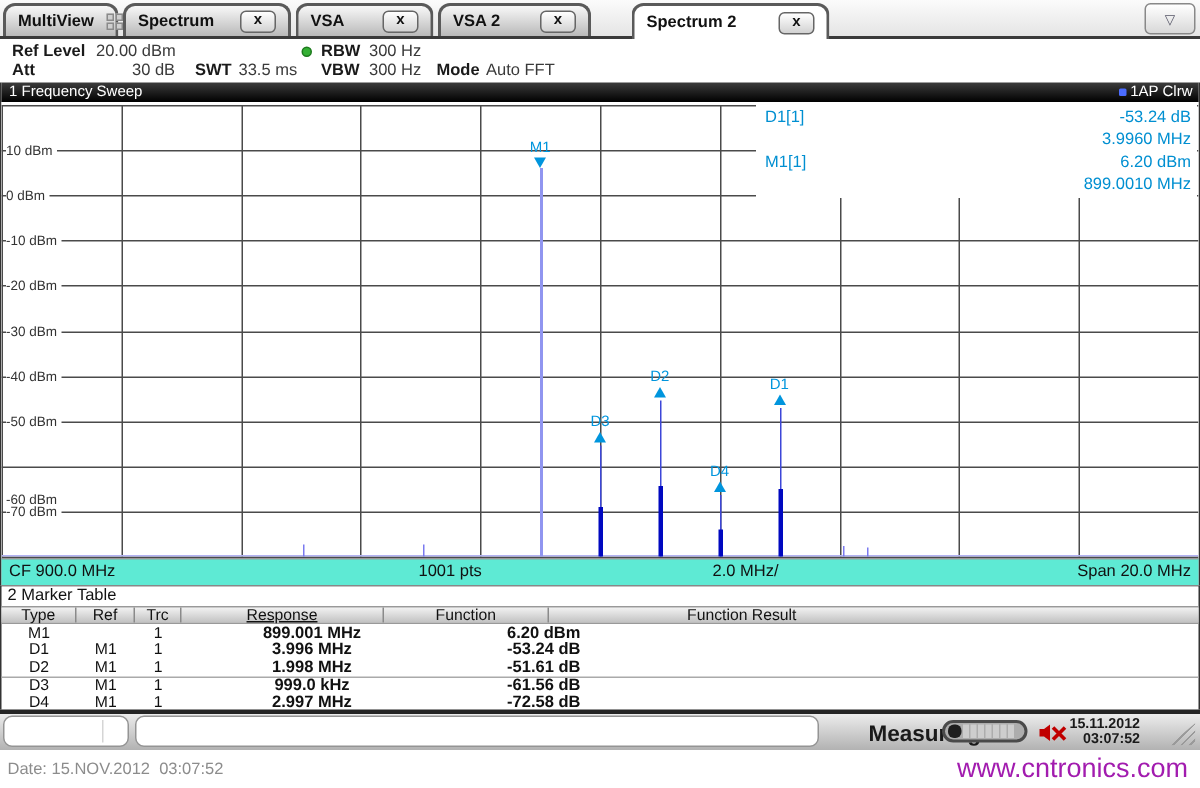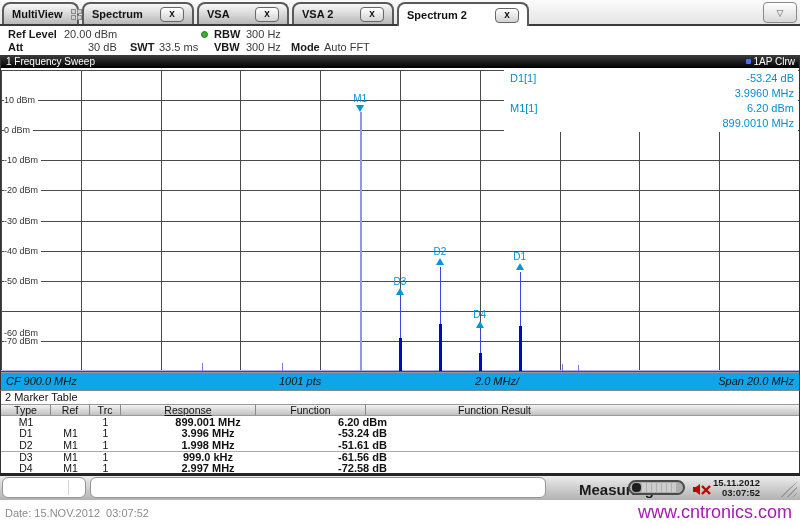--- a/index.html
+++ b/index.html
@@ -7,21 +7,21 @@
   .screen{position:relative;width:800px;height:525px;background:#fff;overflow:hidden;
           font-family:"Liberation Sans",sans-serif;color:#111;}
   
   .tabbar{position:absolute;left:0;top:0;width:800px;height:26px;
           background:linear-gradient(#fbfbfb,#e3e3e3);}
   .tabline{position:absolute;left:0;top:24px;width:800px;height:2px;background:#3a3a3a;z-index:1;}
   .tabs{position:absolute;left:2px;top:2px;display:flex;gap:3px;align-items:flex-start;z-index:2;}
   .tab{position:relative;height:22px;border:2px solid #5a5a5a;border-bottom:none;
        border-radius:8px 8px 0 0;background:linear-gradient(#f8f8f8,#b9b9b9);
        display:flex;align-items:center;gap:8px;padding:0 8px;font-size:11px;font-weight:bold;}
-  .tab.active{background:#fff;height:24px;z-index:3;}
+  .tab.active{background:#fff;height:24px;z-index:3;margin-left:24px;}
   .closebtn{width:24px;height:15px;border:1px solid #666;border-radius:4px;
             background:linear-gradient(#ffffff,#d2d2d2);font-size:10px;font-weight:bold;
             display:flex;align-items:center;justify-content:center;line-height:1;}
   .gridicon{width:11px;height:11px;display:grid;grid-template-columns:5px 5px;grid-template-rows:5px 5px;gap:1px;}
   .gridicon div{background:#cfcfcf;border:1px solid #8a8a8a;}
   .dropbtn{position:absolute;right:3px;top:2px;width:34px;height:21px;border:1px solid #888;
            border-radius:4px;background:linear-gradient(#ffffff,#d8d8d8);
            display:flex;align-items:center;justify-content:center;font-size:9px;color:#556;z-index:2;}
   
   .settings{position:absolute;left:0;top:26px;width:800px;height:29px;background:#fff;font-size:11px;}
@@ -50,21 +50,21 @@
   .spike-base{position:absolute;width:3px;background:#0008c0;z-index:2;transform:translateX(-1px);}
   .noise{position:absolute;width:1px;background:#7a7af0;z-index:2;}
   .mtri-up{position:absolute;width:0;height:0;transform:translateX(-4px);z-index:4;
            border-left:4px solid transparent;border-right:4px solid transparent;border-bottom:7px solid #0095dd;}
   .mtri-down{position:absolute;width:0;height:0;transform:translateX(-4px);z-index:4;
            border-left:4px solid transparent;border-right:4px solid transparent;border-top:7px solid #0095dd;}
   .mlabel{position:absolute;transform:translateX(-50%);font-size:10px;color:#0095dd;z-index:4;white-space:nowrap;}
   .readout{position:absolute;right:1px;top:2px;width:294px;height:62px;background:#fff;z-index:6;
            font-size:11px;color:#008fd1;}
   .readout .rrow{height:15px;display:flex;justify-content:space-between;align-items:center;padding:0 4px 0 6px;}
-  .axisbar{position:relative;width:798px;height:18px;background:#0ea5e9;border-top:1px solid #999;font-size:11px;font-style:italic;}
+  .axisbar{position:relative;width:798px;height:18px;background:#5eead4;border-top:1px solid #999;font-size:11px;}
   .axisbar span{position:absolute;top:2px;white-space:pre;color:#111;}
   
   .win2{position:absolute;left:0;top:390px;width:800px;height:83px;background:#fff;
         border-left:1px solid #333;border-right:1px solid #333;border-top:1px solid #888;}
   .mtitle{height:13px;font-size:11px;padding-left:4px;color:#111;}
   .mheader{height:12px;display:flex;background:linear-gradient(#f2f2f2,#c2c2c2);
            border-top:1px solid #999;border-bottom:1px solid #999;font-size:10.5px;}
   .mheader div{display:flex;align-items:center;justify-content:center;border-right:1px solid #8a8a8a;height:100%;}
   .mheader div:last-child{border-right:none;}
   .mrow{display:flex;height:11.6px;font-size:10.5px;}

